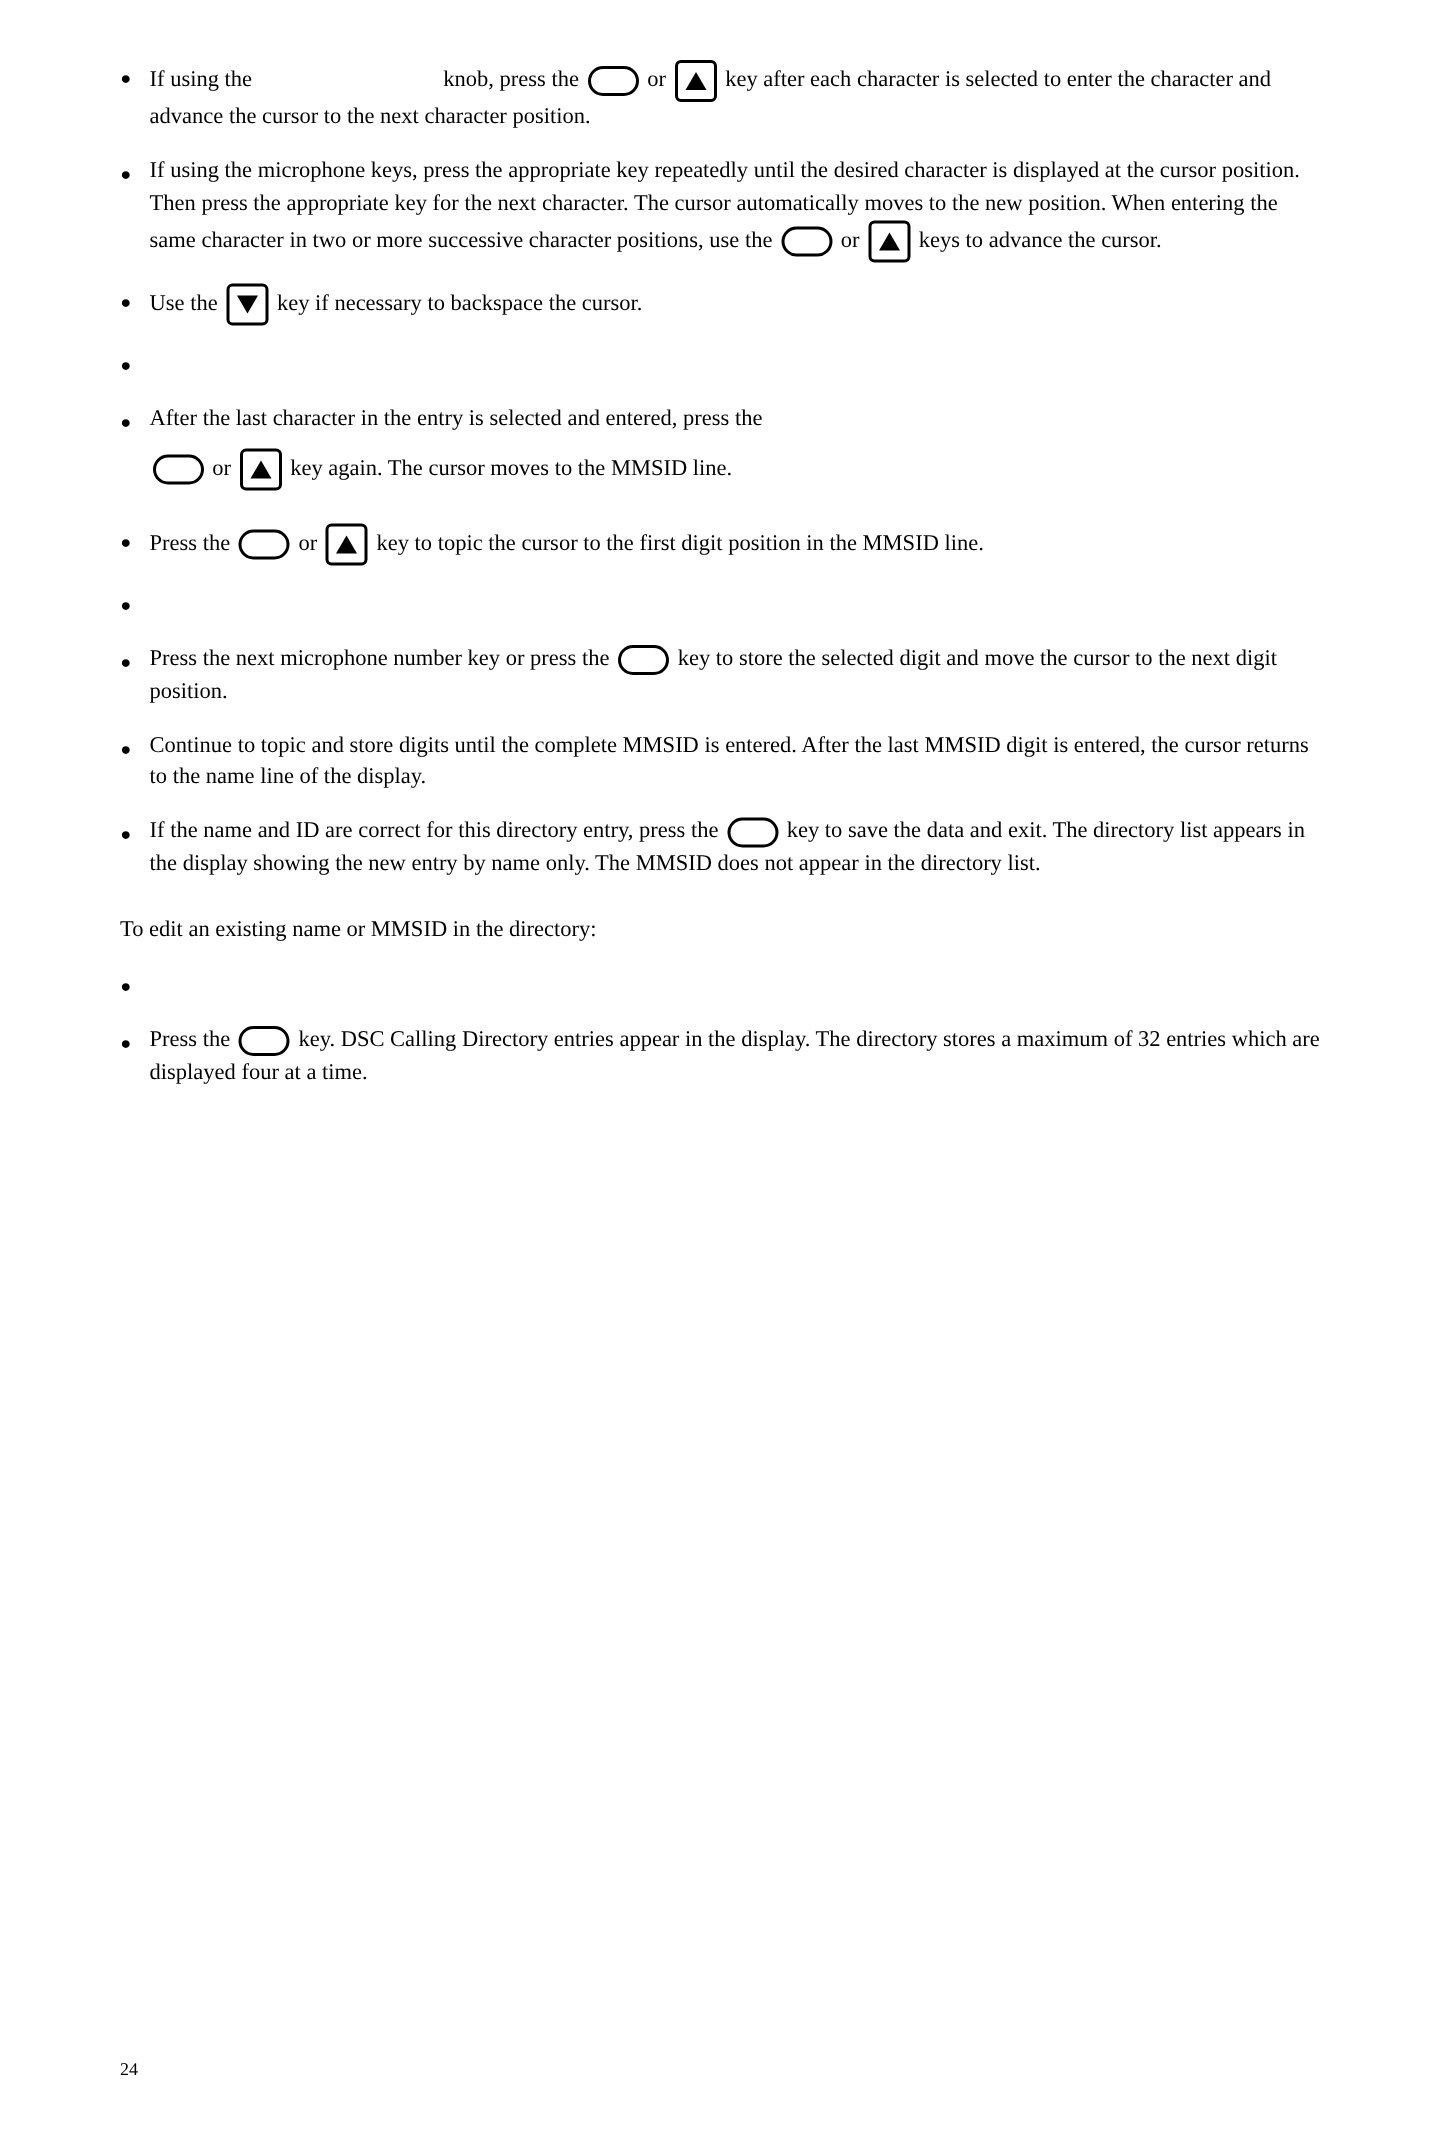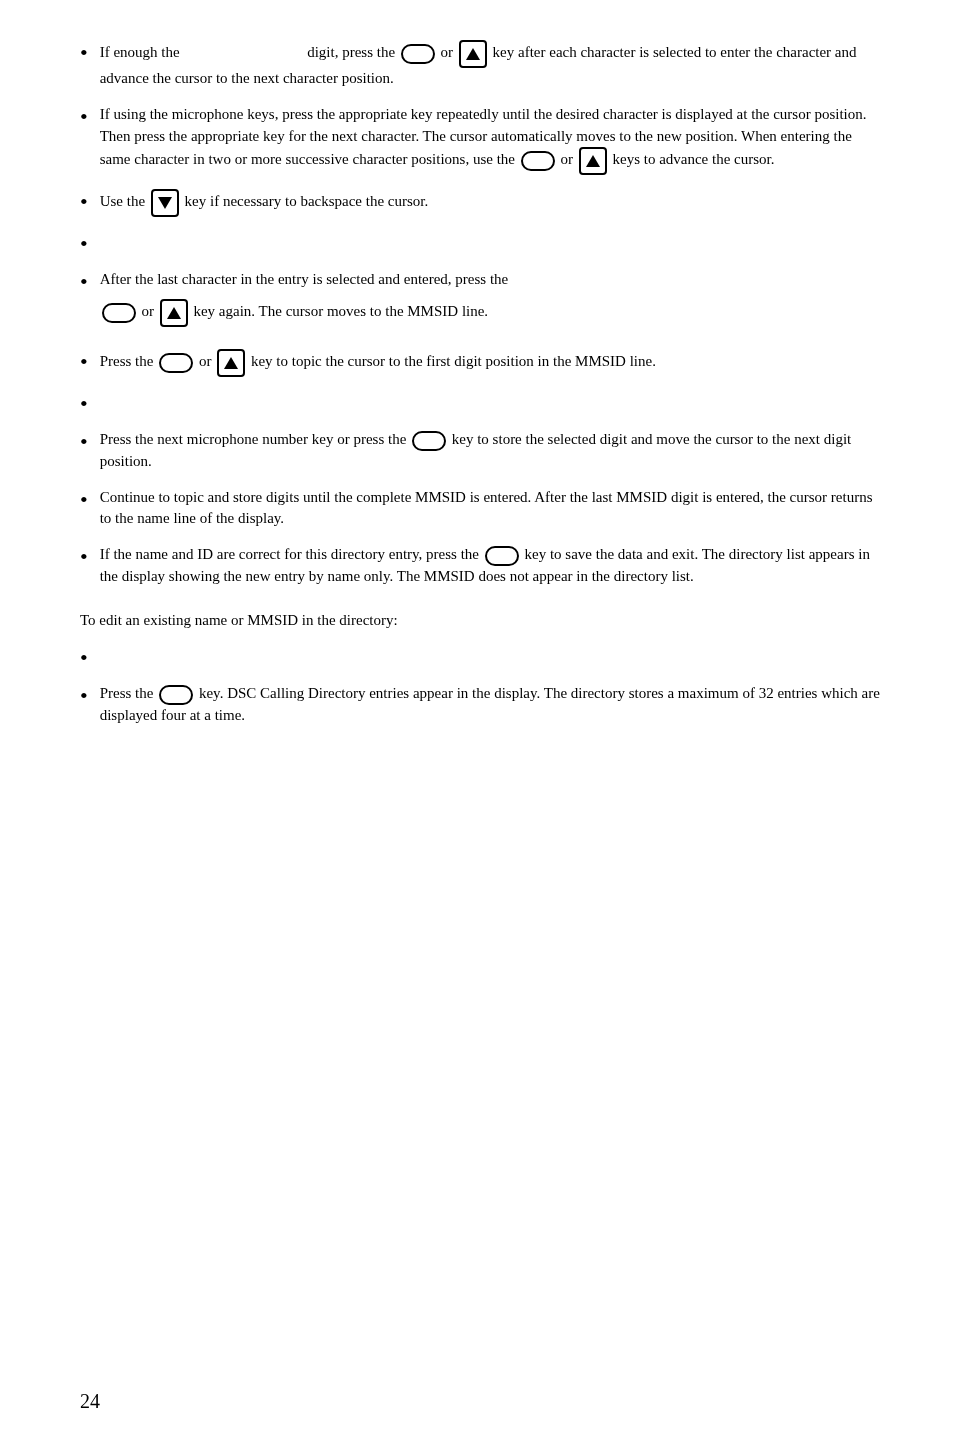--- a/index.html
+++ b/index.html
@@ -34,23 +34,23 @@
       flex-shrink: 0;
     }
     ul li .li-content {
       flex: 1;
     }
     p.body-text {
       margin-bottom: 14px;
     }
     .page-num {
       position: fixed;
-      bottom: 14px;
+      bottom: 42px;
       left: 80px;
-      font-size: 20px;
+      font-size: 12px;
     }
     
     .key-oval {
       display: inline-block;
       width: 34px;
       height: 20px;
       border: 2px solid #000;
       border-radius: 12px;
       vertical-align: middle;
       margin: 0 2px;
@@ -107,21 +107,21 @@
 </head>
 <body>
 
 <div class="content">
 
   <ul>
 
     <li>
       <span class="bullet">•</span>
       <div class="li-content">
-        <span>If enough the </span><span class="gap-text"></span><span> digit, press the </span><span class="key-oval"></span><span> or </span><span class="key-triangle-up"></span><span> key after each character is selected to enter the character and advance the cursor to the next character position.</span>
+        <span>If using the </span><span class="gap-text"></span><span> knob, press the </span><span class="key-oval"></span><span> or </span><span class="key-triangle-up"></span><span> key after each character is selected to enter the character and advance the cursor to the next character position.</span>
       </div>
     </li>
 
     <li>
       <span class="bullet">•</span>
       <div class="li-content">
         <span>If using the microphone keys, press the appropriate key repeatedly until the desired character is displayed at the cursor position.  Then press the appropriate key for the next character.  The cursor automatically moves to the new position.  When entering the same character in two or more successive character positions, use the </span><span class="key-oval"></span><span> or </span><span class="key-triangle-up"></span><span> keys to advance the cursor.</span>
       </div>
     </li>
 

